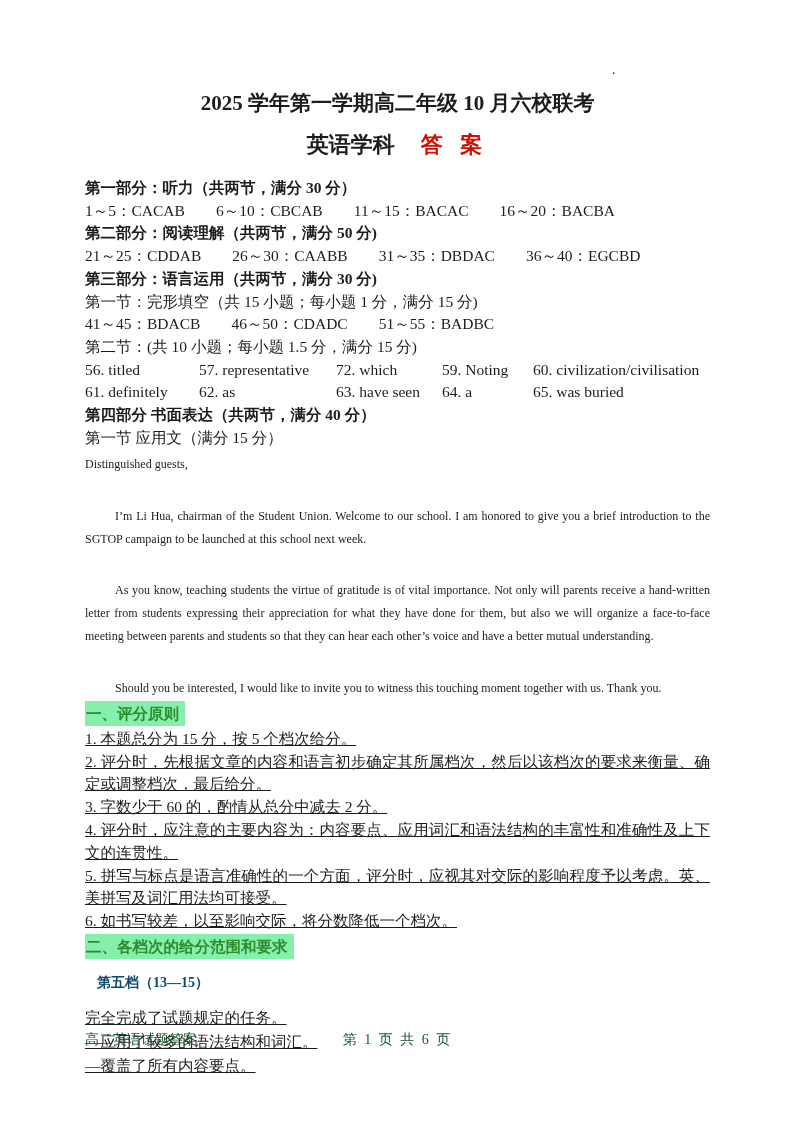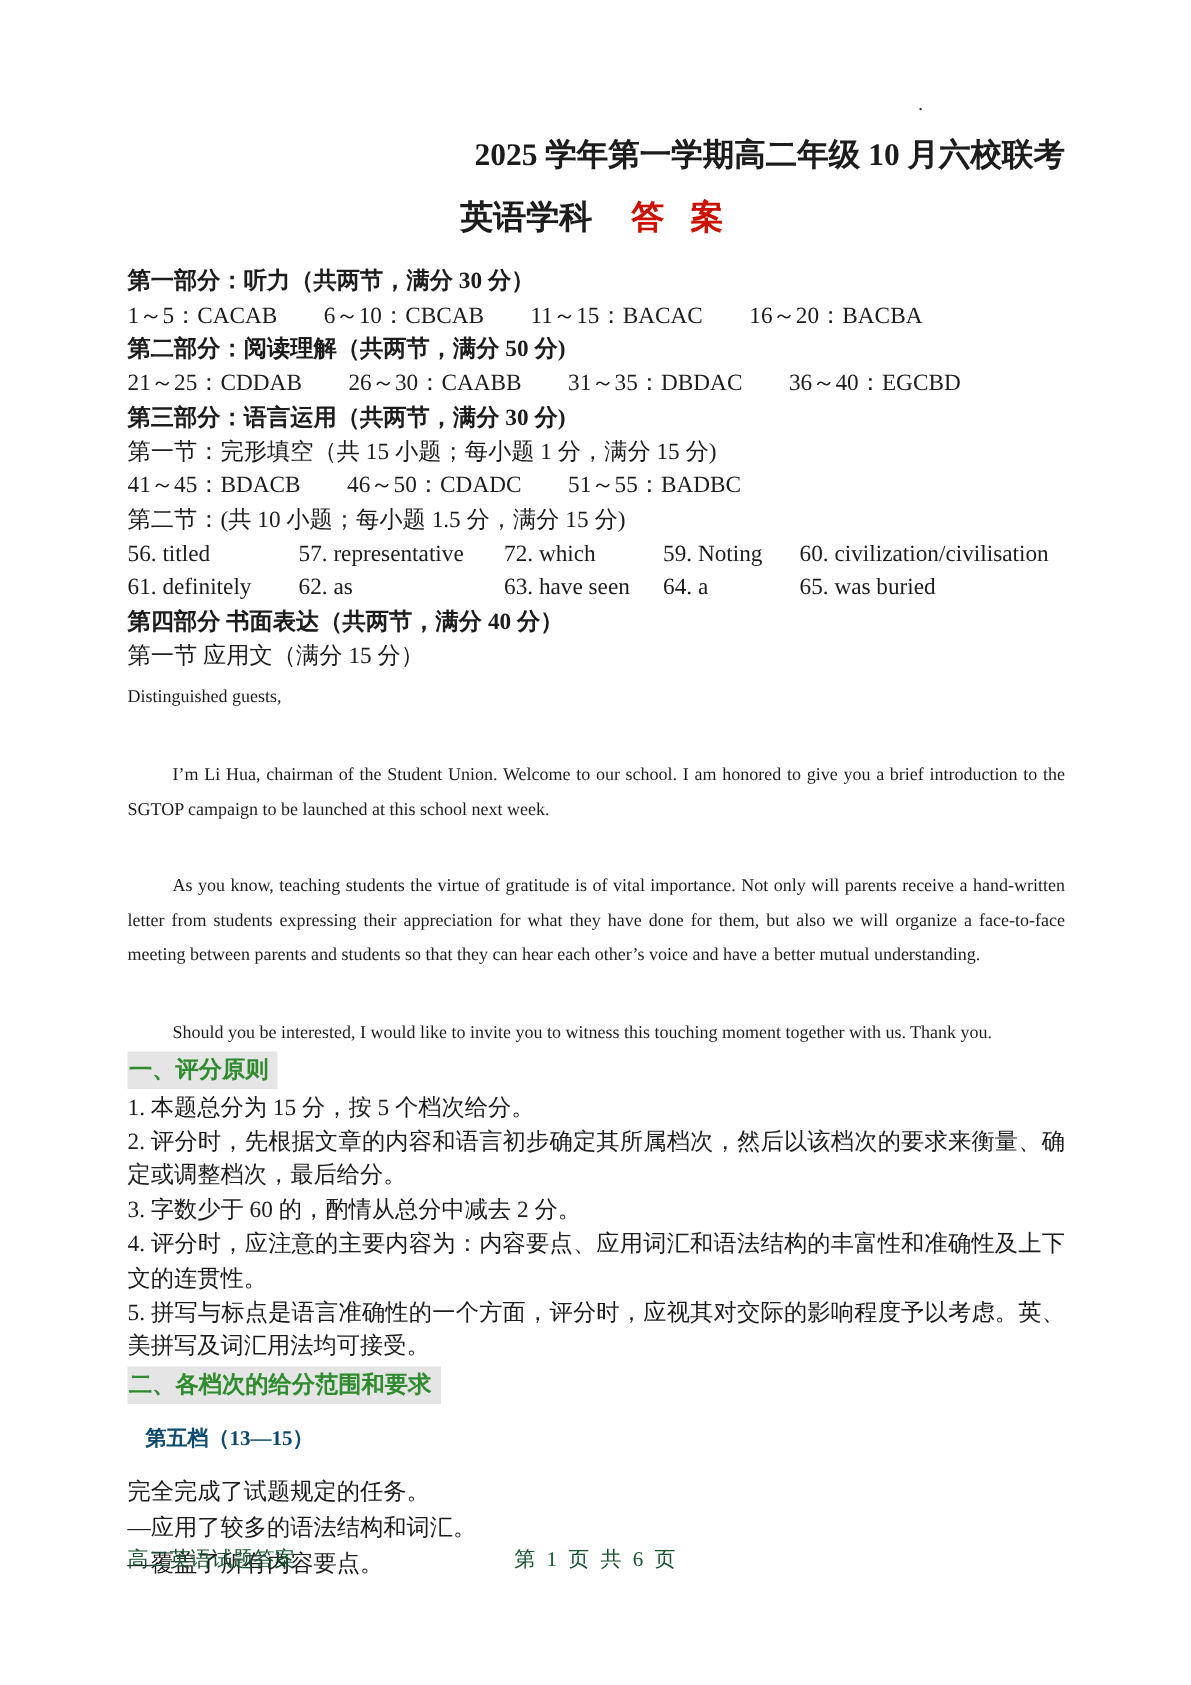--- a/index.html
+++ b/index.html
@@ -16,21 +16,21 @@
     padding: 90px 84px 0 85px;
   }
   .stray {
     position: absolute;
     top: 62px;
     left: 612px;
     font-size: 14px;
     color: #333;
   }
   .title {
-    text-align: right;
+    text-align: center;
     font-size: 21px;
     font-weight: bold;
     line-height: 27px;
     margin: 0 0 13px 0;
   }
   .subtitle {
     text-align: center;
     font-size: 22px;
     font-weight: bold;
     line-height: 30px;
@@ -59,31 +59,32 @@
   .essay {
     font-size: 12px;
     line-height: 23.2px;
     margin: 0;
     text-align: justify;
   }
   .indent { text-indent: 30px; margin-top: 28px; }
   .hl-wrap { margin: 1px 0 2px 0; line-height: 23px; }
   .hl {
     display: inline-block;
-    background: #e5e5e5;
+    background: #86efac;
     color: #2e8b2e;
     font-weight: bold;
     font-size: 15.5px;
     padding: 1px 6px 1px 1px;
   }
   .cn {
     font-size: 15.5px;
     line-height: 22.8px;
     margin: 0;
     text-align: justify;
+    text-decoration: underline;
   }
   .band {
     color: #0c4a6e;
     font-weight: bold;
     font-size: 14px;
     line-height: 23px;
     margin: 12px;
   }
   .band5 .cn { line-height: 24px; }
   .footer {
@@ -165,20 +166,21 @@
   </div>
 
   <div class="hl-wrap">
     <span class="hl">一、评分原则</span>
   </div>
   <p class="cn">1. 本题总分为 15 分，按 5 个档次给分。</p>
   <p class="cn">2. 评分时，先根据文章的内容和语言初步确定其所属档次，然后以该档次的要求来衡量、确定或调整档次，最后给分。</p>
   <p class="cn">3. 字数少于 60 的，酌情从总分中减去 2 分。</p>
   <p class="cn">4. 评分时，应注意的主要内容为：内容要点、应用词汇和语法结构的丰富性和准确性及上下文的连贯性。</p>
   <p class="cn">5. 拼写与标点是语言准确性的一个方面，评分时，应视其对交际的影响程度予以考虑。英、美拼写及词汇用法均可接受。</p>
+  <p class="cn">6. 如书写较差，以至影响交际，将分数降低一个档次。</p>
 
   <div class="hl-wrap">
     <span class="hl">二、各档次的给分范围和要求</span>
   </div>
 
   <div class="band5">
     <p class="band">第五档（13—15）</p>
     <p class="cn">完全完成了试题规定的任务。</p>
     <p class="cn">—应用了较多的语法结构和词汇。</p>
     <p class="cn">—覆盖了所有内容要点。</p>

